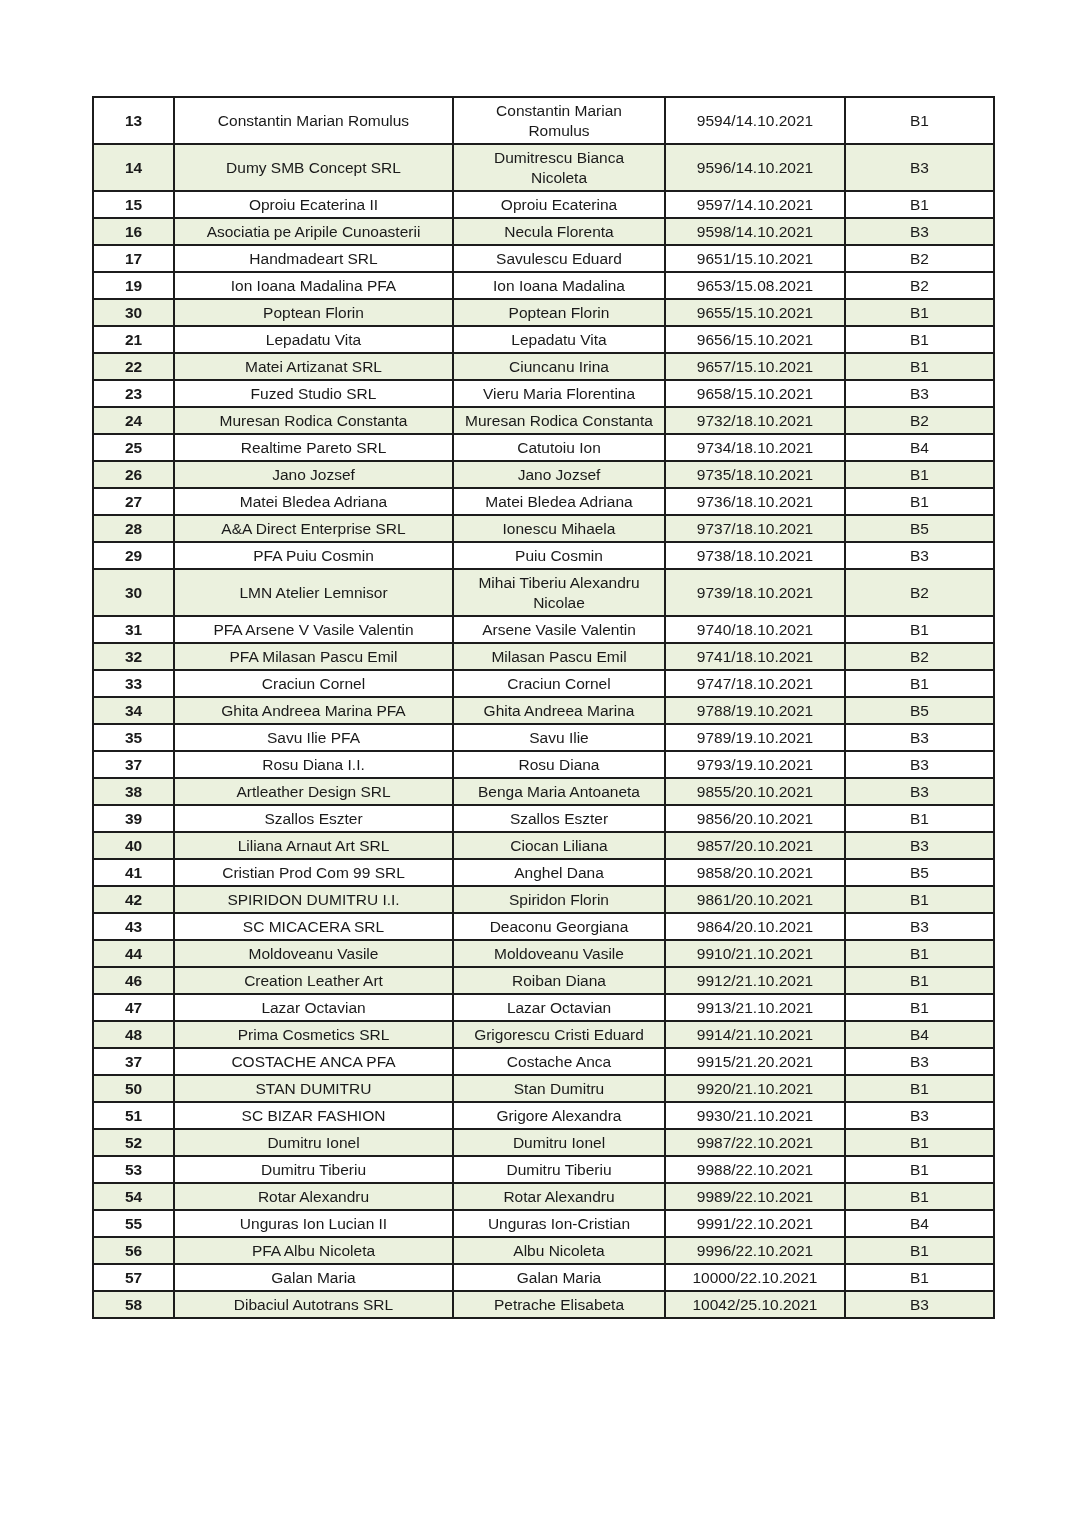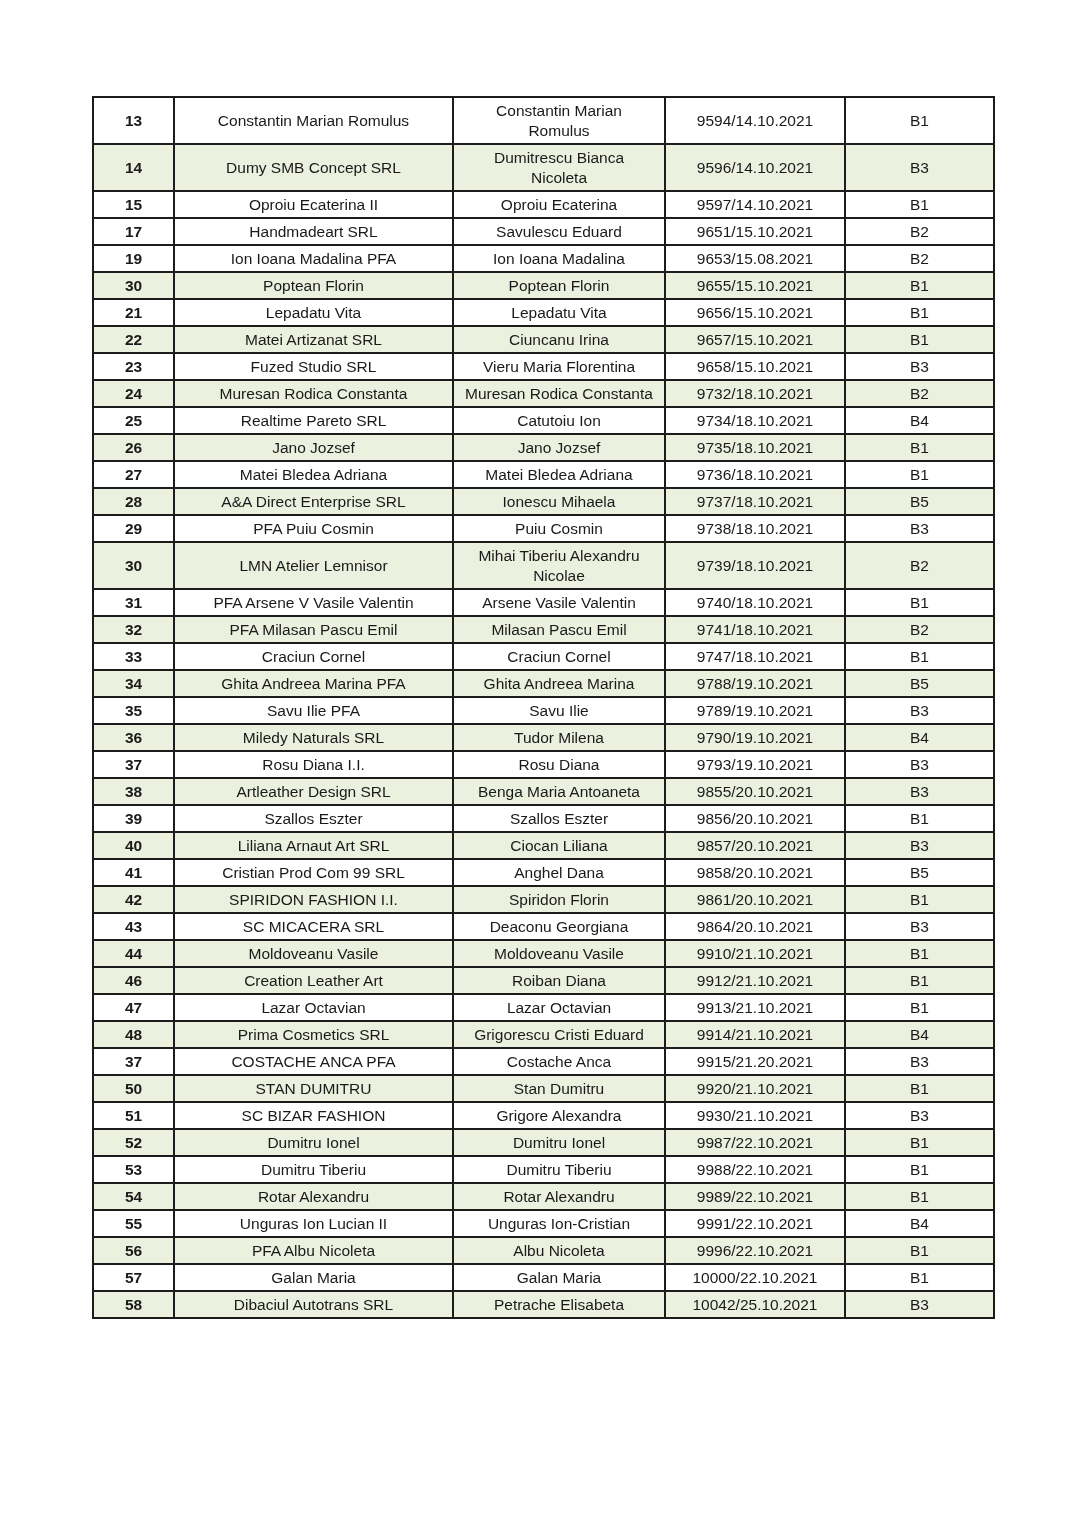--- a/index.html
+++ b/index.html
@@ -78,20 +78,27 @@
           <td class="cell-reg">9596/14.10.2021</td>
           <td class="cell-cat">B3</td>
         </tr>
         <tr>
           <td class="cell-no">15</td>
           <td class="cell-applicant">Oproiu Ecaterina II</td>
           <td class="cell-rep">Oproiu Ecaterina</td>
           <td class="cell-reg">9597/14.10.2021</td>
           <td class="cell-cat">B1</td>
         </tr>
+        <tr class="shaded">
+          <td class="cell-no">16</td>
+          <td class="cell-applicant">Asociatia pe Aripile Cunoasterii</td>
+          <td class="cell-rep">Necula Florenta</td>
+          <td class="cell-reg">9598/14.10.2021</td>
+          <td class="cell-cat">B3</td>
+        </tr>
         <tr>
           <td class="cell-no">17</td>
           <td class="cell-applicant">Handmadeart SRL</td>
           <td class="cell-rep">Savulescu Eduard</td>
           <td class="cell-reg">9651/15.10.2021</td>
           <td class="cell-cat">B2</td>
         </tr>
         <tr>
           <td class="cell-no">19</td>
           <td class="cell-applicant">Ion Ioana Madalina PFA</td>
@@ -205,27 +212,20 @@
           <td class="cell-reg">9788/19.10.2021</td>
           <td class="cell-cat">B5</td>
         </tr>
         <tr>
           <td class="cell-no">35</td>
           <td class="cell-applicant">Savu Ilie PFA</td>
           <td class="cell-rep">Savu Ilie</td>
           <td class="cell-reg">9789/19.10.2021</td>
           <td class="cell-cat">B3</td>
         </tr>
-        <tr class="shaded">
-          <td class="cell-no">36</td>
-          <td class="cell-applicant">Miledy Naturals SRL</td>
-          <td class="cell-rep">Tudor Milena</td>
-          <td class="cell-reg">9790/19.10.2021</td>
-          <td class="cell-cat">B4</td>
-        </tr>
         <tr>
           <td class="cell-no">37</td>
           <td class="cell-applicant">Rosu Diana I.I.</td>
           <td class="cell-rep">Rosu Diana</td>
           <td class="cell-reg">9793/19.10.2021</td>
           <td class="cell-cat">B3</td>
         </tr>
         <tr class="shaded">
           <td class="cell-no">38</td>
           <td class="cell-applicant">Artleather Design SRL</td>
@@ -249,21 +249,21 @@
         </tr>
         <tr>
           <td class="cell-no">41</td>
           <td class="cell-applicant">Cristian Prod Com 99 SRL</td>
           <td class="cell-rep">Anghel Dana</td>
           <td class="cell-reg">9858/20.10.2021</td>
           <td class="cell-cat">B5</td>
         </tr>
         <tr class="shaded">
           <td class="cell-no">42</td>
-          <td class="cell-applicant">SPIRIDON FASHION I.I.</td>
+          <td class="cell-applicant">SPIRIDON DUMITRU I.I.</td>
           <td class="cell-rep">Spiridon Florin</td>
           <td class="cell-reg">9861/20.10.2021</td>
           <td class="cell-cat">B1</td>
         </tr>
         <tr>
           <td class="cell-no">43</td>
           <td class="cell-applicant">SC MICACERA SRL</td>
           <td class="cell-rep">Deaconu Georgiana</td>
           <td class="cell-reg">9864/20.10.2021</td>
           <td class="cell-cat">B3</td>

